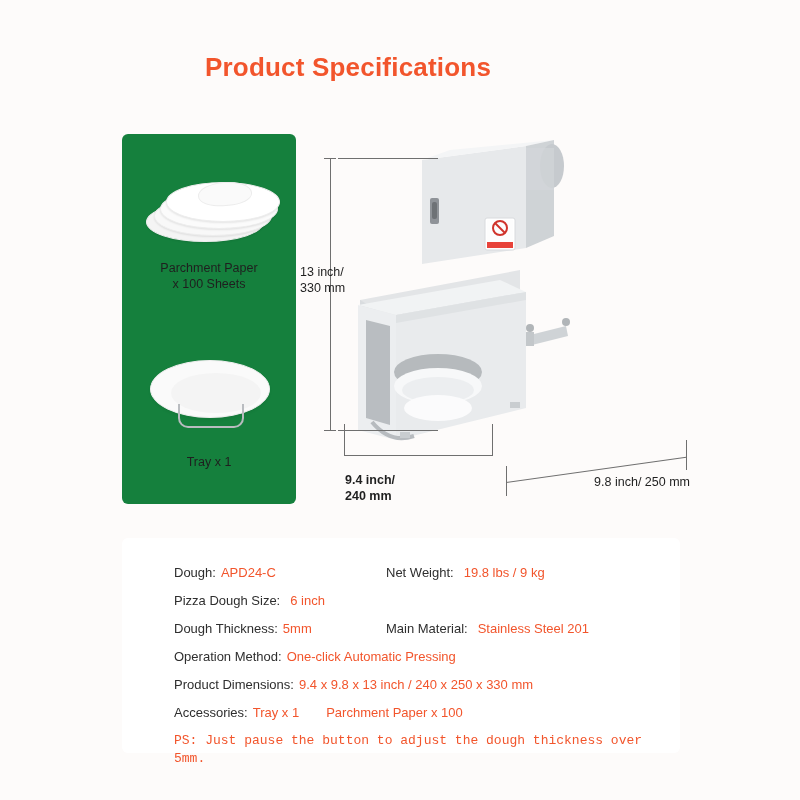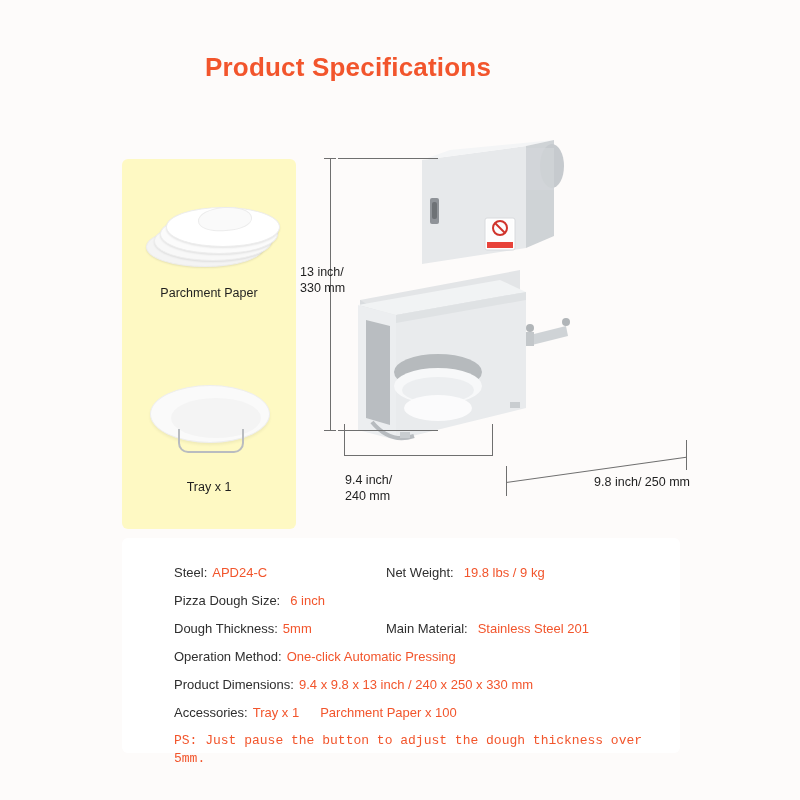--- a/index.html
+++ b/index.html
@@ -29,24 +29,24 @@
     font-size: 26px;
     font-weight: bold;
     color: #f2552c;
     letter-spacing: 0.2px;
   }
 
   
   .acc-card {
     position: absolute;
     left: 122px;
-    top: 159px;
+    top: 134px;
     width: 174px;
     height: 370px;
-    background: #fef9c3;
+    background: #15803d;
     border-radius: 6px;
   }
   .acc-label {
     position: absolute;
     width: 100%;
     text-align: center;
     font-size: 12.5px;
     line-height: 16px;
     color: #1f1f1f;
   }
@@ -126,21 +126,21 @@
   }
 
   
   .dim {
     position: absolute;
     font-size: 12.5px;
     line-height: 16px;
     color: #1f1f1f;
   }
   .dim-height { left: 300px; top: 264px; width: 62px; }
-  .dim-width  { left: 345px; top: 472px; width: 90px; }
+  .dim-width  { left: 345px; top: 472px; width: 90px; font-weight: bold; }
   .dim-depth  { left: 560px; top: 474px; width: 130px; text-align: right; }
 
   .ln {
     position: absolute;
     background: #6f6f6f;
   }
   .ln-v { width: 1px; }
   .ln-h { height: 1px; }
   .tick { position: absolute; background: #6f6f6f; }
 
@@ -169,21 +169,21 @@
   .cell {
     display: flex;
     gap: 5px;
     align-items: baseline;
   }
   .cell.left  { width: 212px; flex: 0 0 212px; }
   .cell.right { flex: 1 1 auto; gap: 10px; }
   .k { color: #2e2e2e; white-space: nowrap; }
   .v { color: #f2552c; font-weight: normal; white-space: nowrap; }
   .spec-row.full .cell { width: auto; flex: 0 0 auto; }
-  .acc-gap { margin-left: 16px; }
+  .acc-gap { margin-left: 22px; }
   .ps {
     margin-top: 6px;
     font-size: 13px;
     line-height: 18px;
     color: #f2552c;
     font-family: Liberation Mono, monospace;
   }
 </style>
 </head>
 <body>
@@ -197,20 +197,21 @@
     <div class="paper-stack">
       <div class="disc d1"></div>
       <div class="disc d2"></div>
       <div class="disc d3"></div>
       <div class="disc d4"></div>
       <div class="d-fold"></div>
     </div>
 
     <div class="acc-label acc1-label">
       <div>Parchment Paper</div>
+      <div>x 100 Sheets</div>
     </div>
 
     <div class="tray">
       <div class="tray-plate">
         <div class="tray-inner"></div>
       </div>
       <div class="tray-handle"></div>
     </div>
 
     <div class="acc-label acc2-label">
@@ -293,21 +294,21 @@
   </div>
   <div class="dim dim-depth">
     <div>9.8 inch/ 250 mm</div>
   </div>
 
   <div class="spec-card">
     <div class="spec-rows">
 
       <div class="spec-row">
         <div class="cell left">
-          <span class="k">Steel:</span>
+          <span class="k">Dough:</span>
           <span class="v">APD24-C</span>
         </div>
         <div class="cell right">
           <span class="k">Net Weight:</span>
           <span class="v">19.8 lbs / 9 kg</span>
         </div>
       </div>
 
       <div class="spec-row">
         <div class="cell right">

